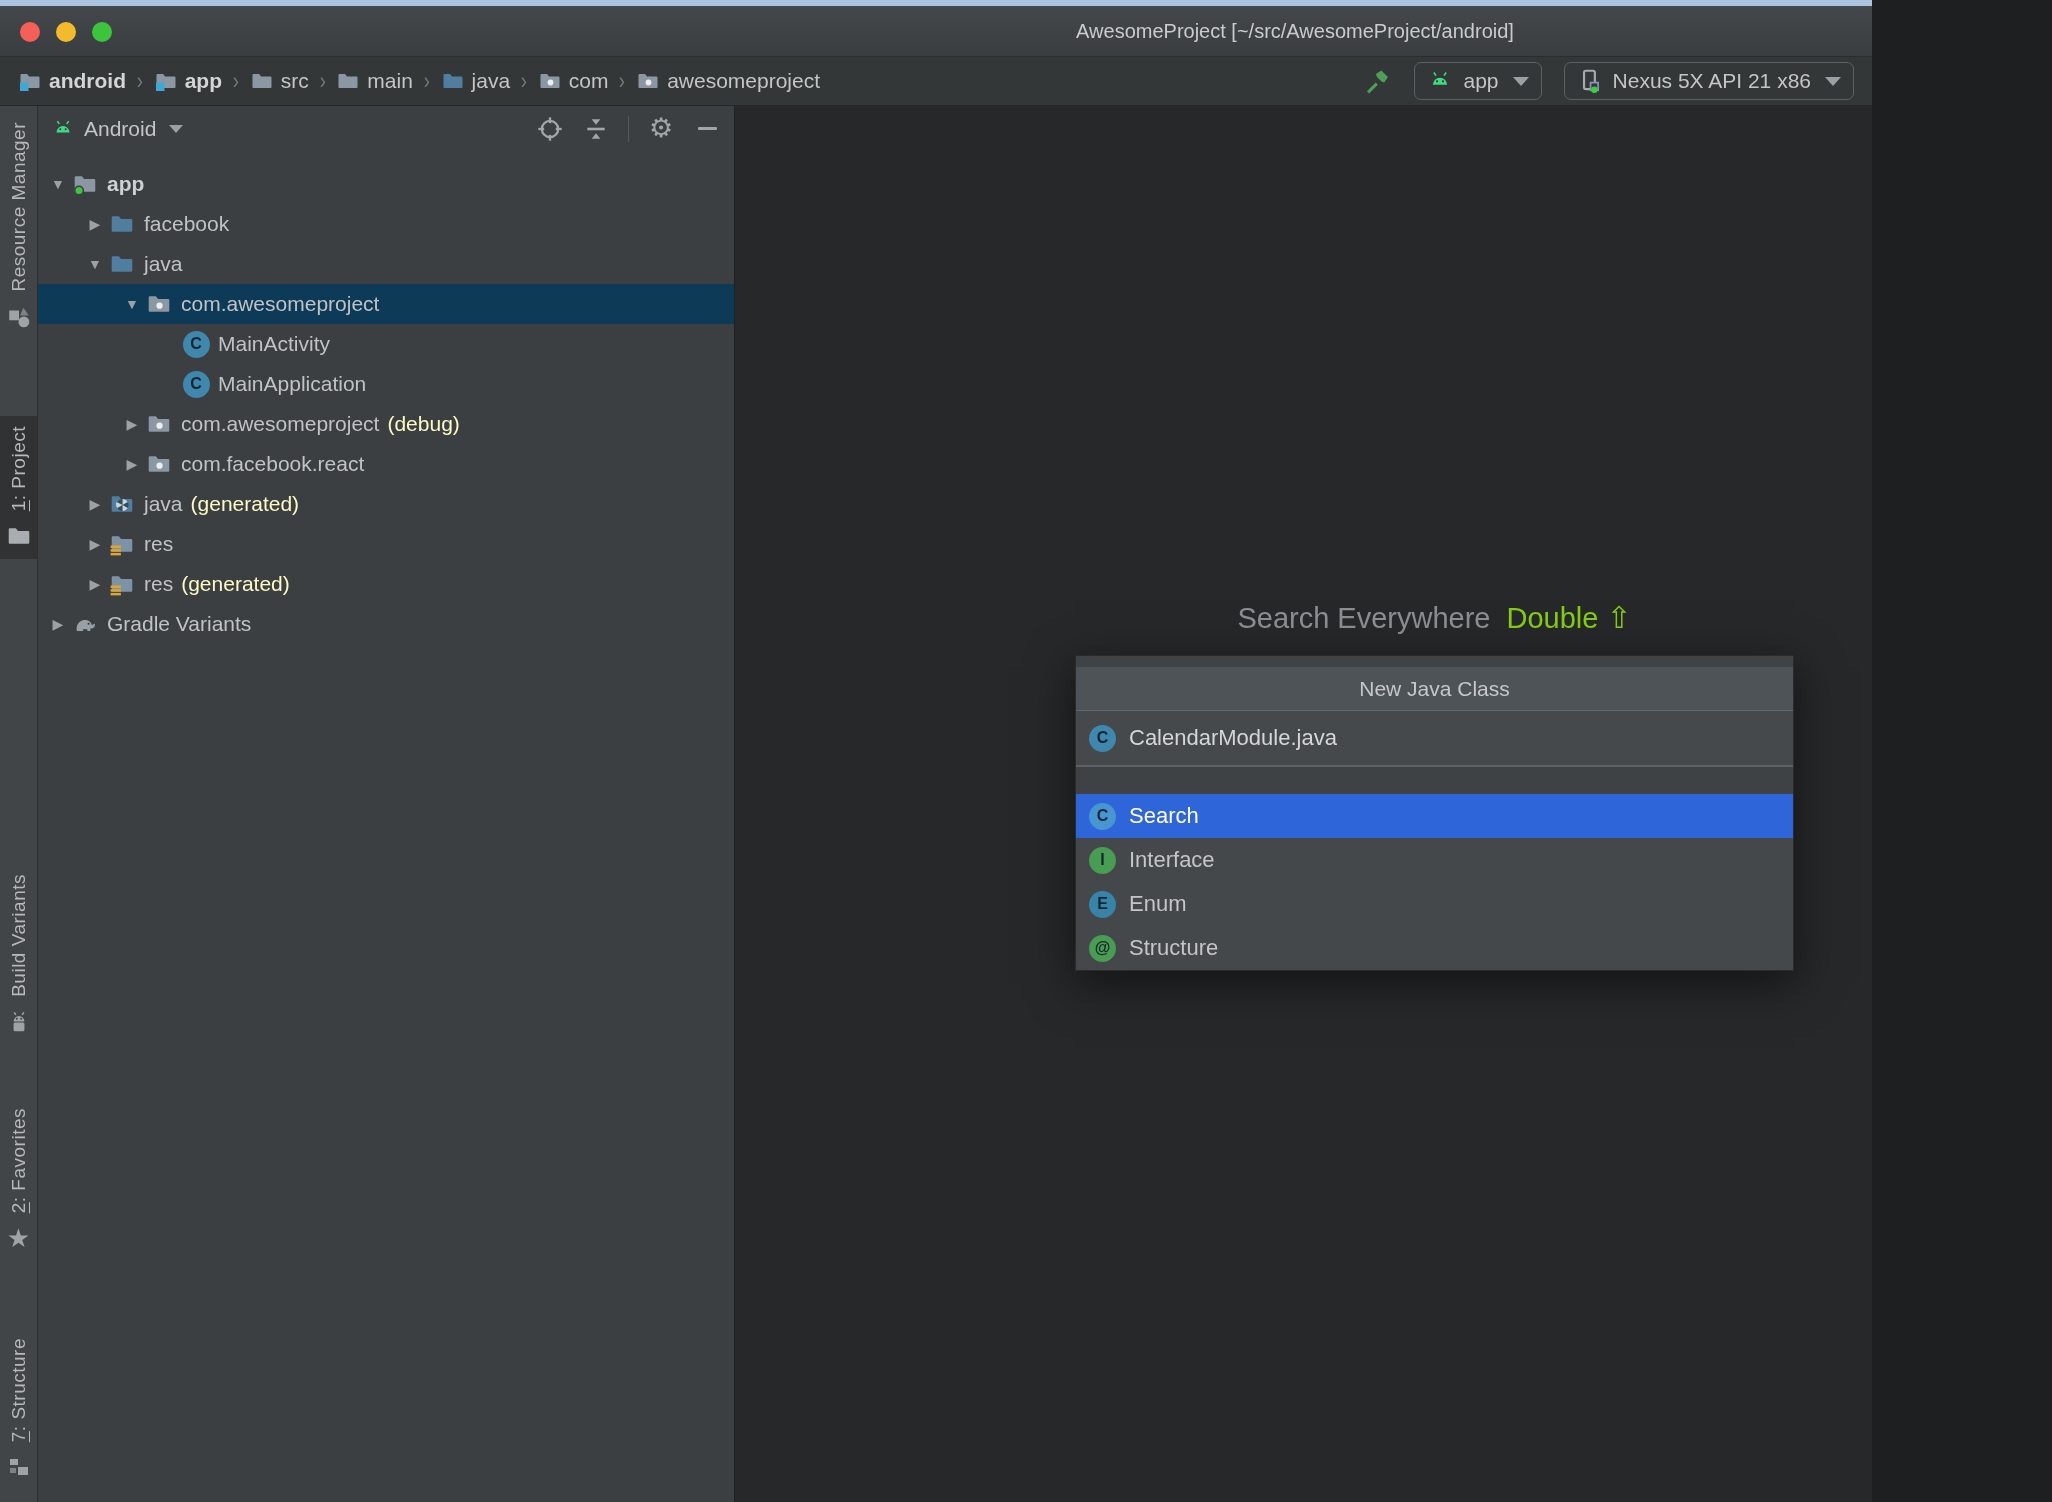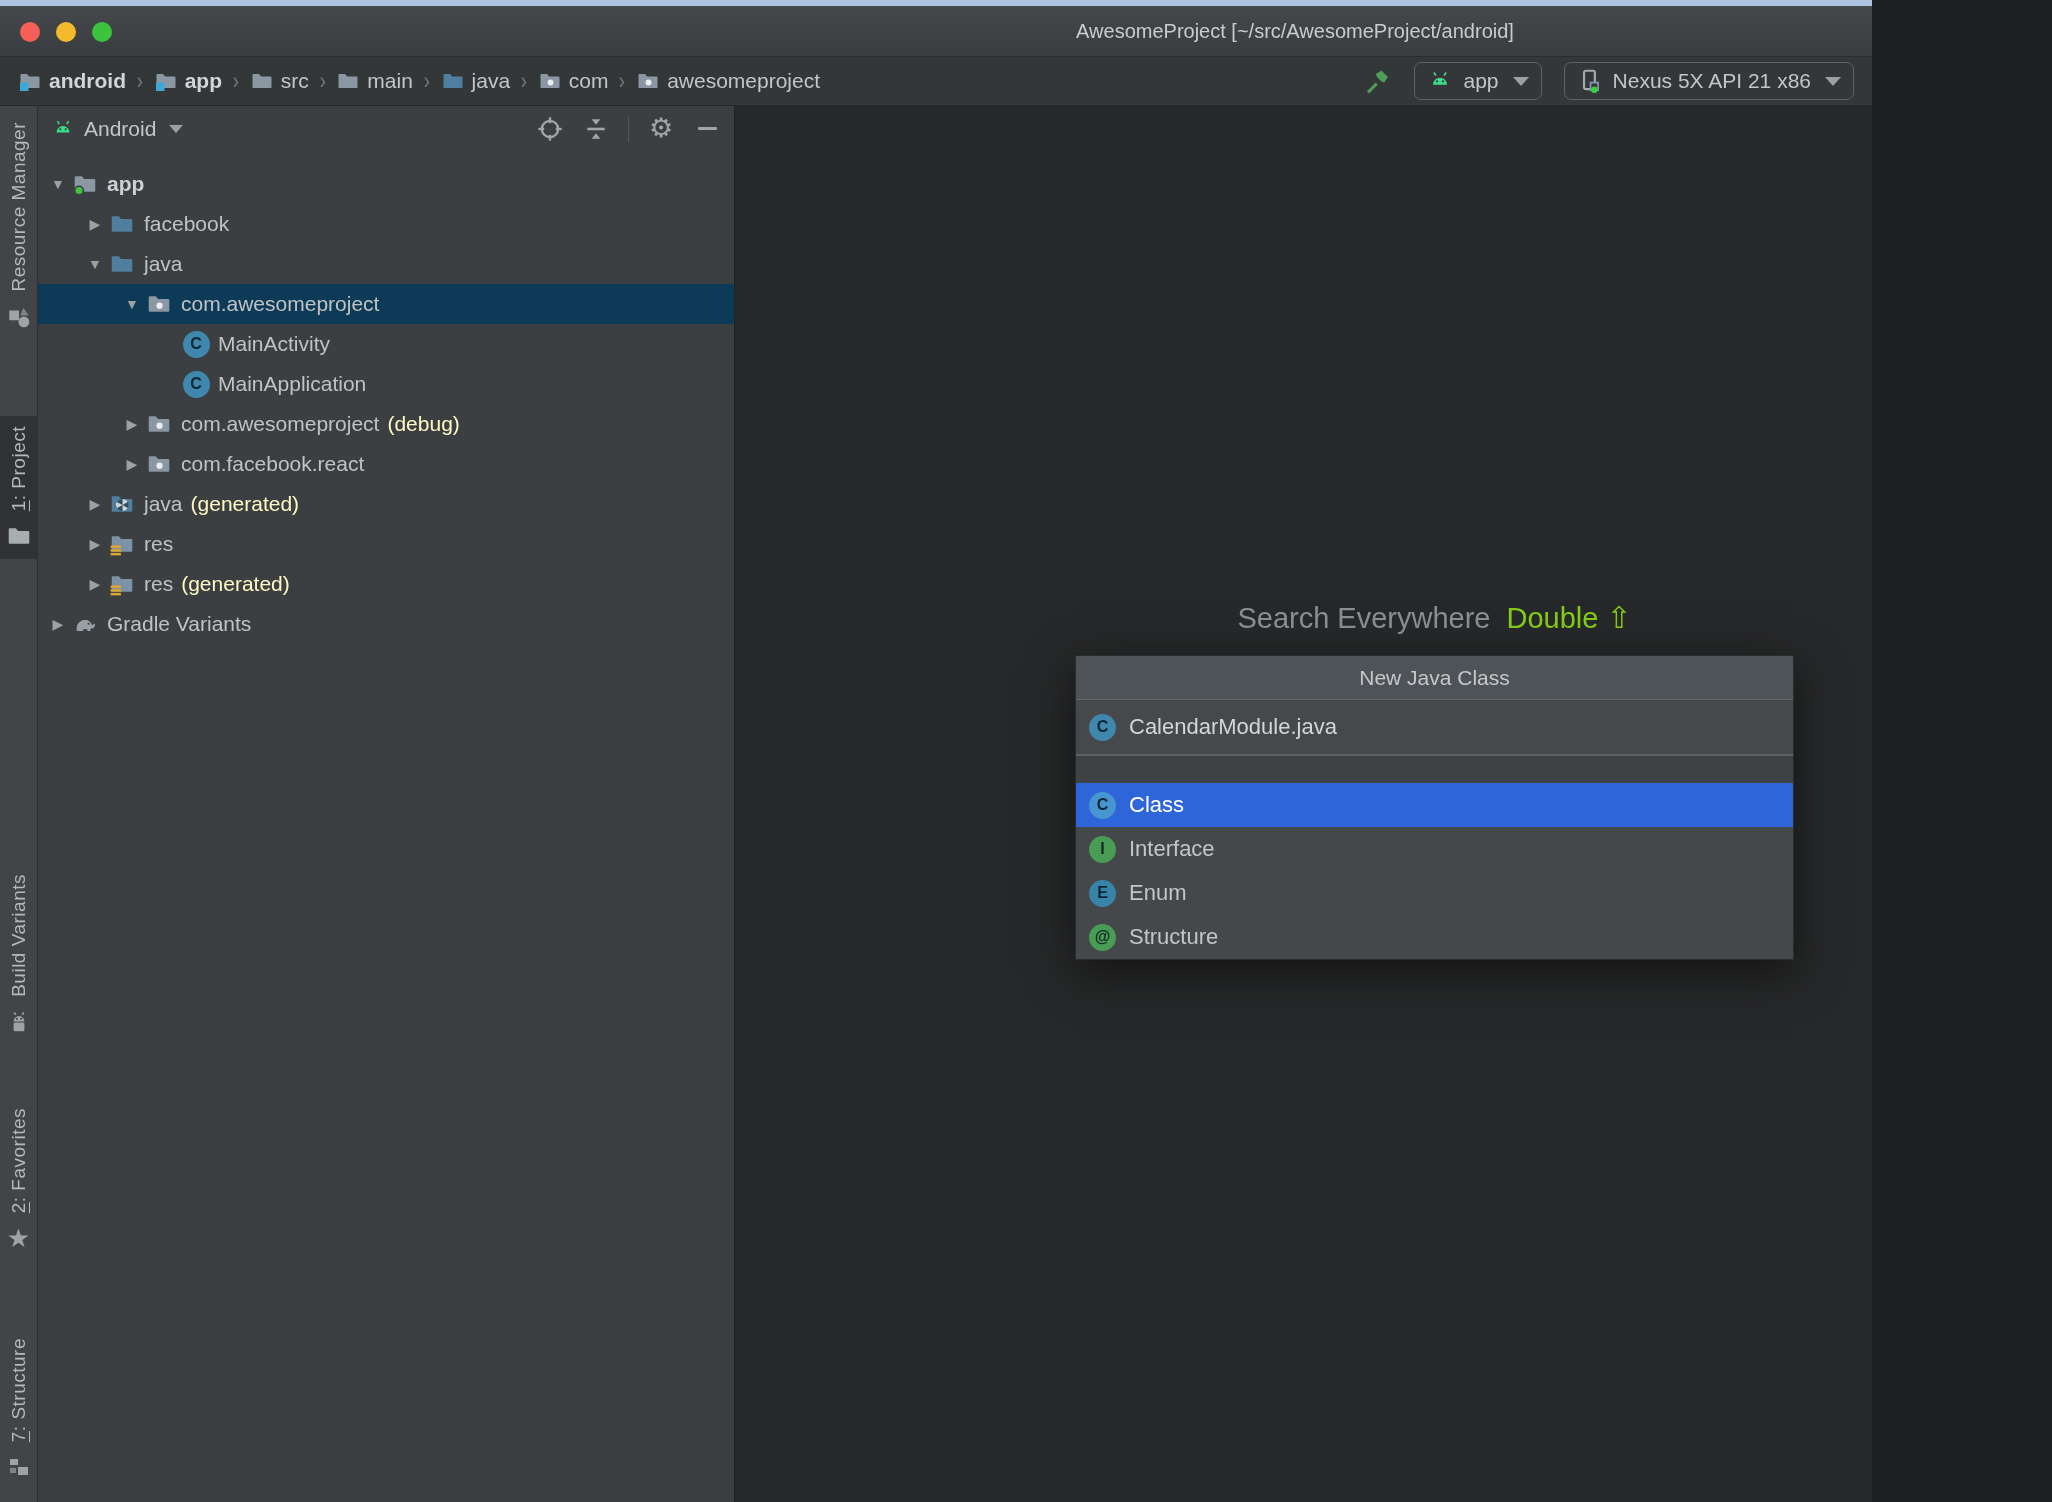--- a/index.html
+++ b/index.html
@@ -55,21 +55,21 @@
   .tree-suffix { color:#fef9c3; margin-left:8px; }
 
   
   .editor { position:relative; flex:1; background:#272829; }
   .hint { position:absolute; left:340px; width:719px; top:494px; text-align:center; font-size:29px; color:#8c8f91; white-space:nowrap; }
   .hint .blue { color:#84cc16; margin-left:16px; }
   .hint .shift { font-size:30px; }
 
   
   .popup { position:absolute; left:340px; top:549px; width:719px; background:#3f4346; border:1px solid #2a2b2d; box-shadow:0 12px 44px rgba(0,0,0,.55); }
-  .popup-header { height:44px; background:#4d5357; border-bottom:1px solid #61676b; display:flex; align-items:center; justify-content:center; font-size:21px; color:#c6c8ca; }
+  .popup-header { height:44px; background:#4d5357; border-bottom:1px solid #61676b; display:flex; align-items:center; justify-content:center; font-size:21px; color:#c6c8ca;margin-top:11px; }
   .popup-input { height:56px; background:#45494c; border-bottom:2px solid #5d6265; display:flex; align-items:center; gap:13px; padding:0 13px; font-size:22px; color:#d4d6d8; }
   .popup-gap { height:27px; background:#3e4245; }
   .popup-list { background:#45484b; }
   .opt { height:44px; display:flex; align-items:center; gap:13px; padding:0 13px; font-size:22px; color:#c3c5c7; cursor:default; }
   .opt.selected { background:#2e65d9; color:#ffffff; }
 
   .badge { flex:none; width:27px; height:27px; border-radius:50%; display:flex; align-items:center; justify-content:center; font-size:16px; font-weight:700; color:rgba(8,24,34,.88); }
 
   svg { display:block; }
 </style>
@@ -433,21 +433,21 @@
       <div class="popup">
         <div class="popup-header">New Java Class</div>
         <div class="popup-input">
           <span class="badge" id="popup-input-badge" style="background:#3f87ad">C</span>
           <span>CalendarModule.java</span>
         </div>
         <div class="popup-gap"></div>
         <div class="popup-list" id="popup-list">
             <div class="opt selected">
               <span class="badge" style="background:#4796d2">C</span>
-              <span>Class</span>
+              <span>Search</span>
             </div>
             <div class="opt">
               <span class="badge" style="background:#499c54">I</span>
               <span>Interface</span>
             </div>
             <div class="opt">
               <span class="badge" style="background:#3784a8">E</span>
               <span>Enum</span>
             </div>
             <div class="opt">

